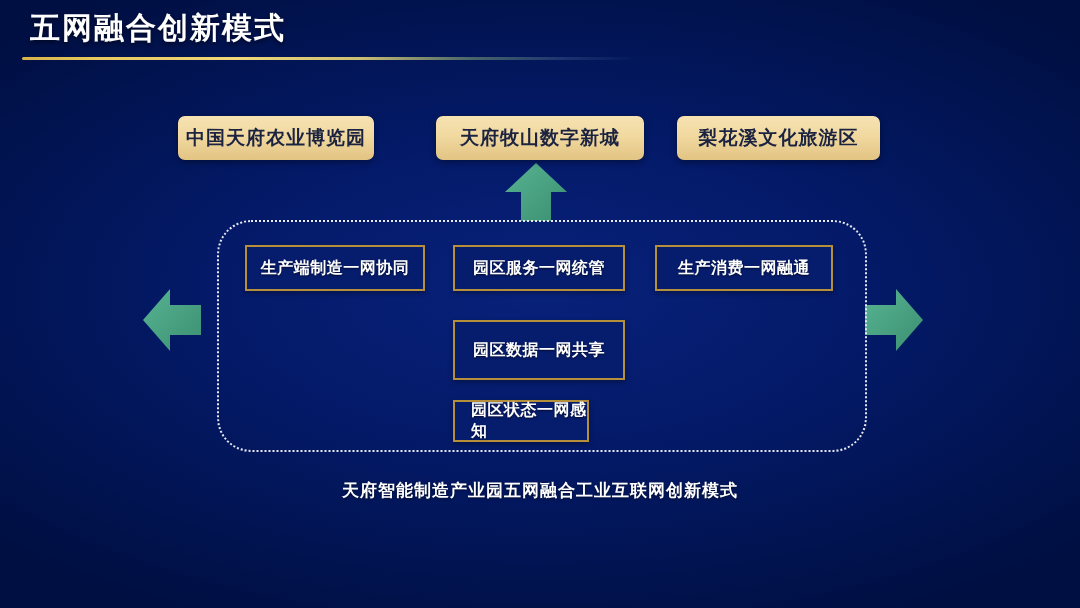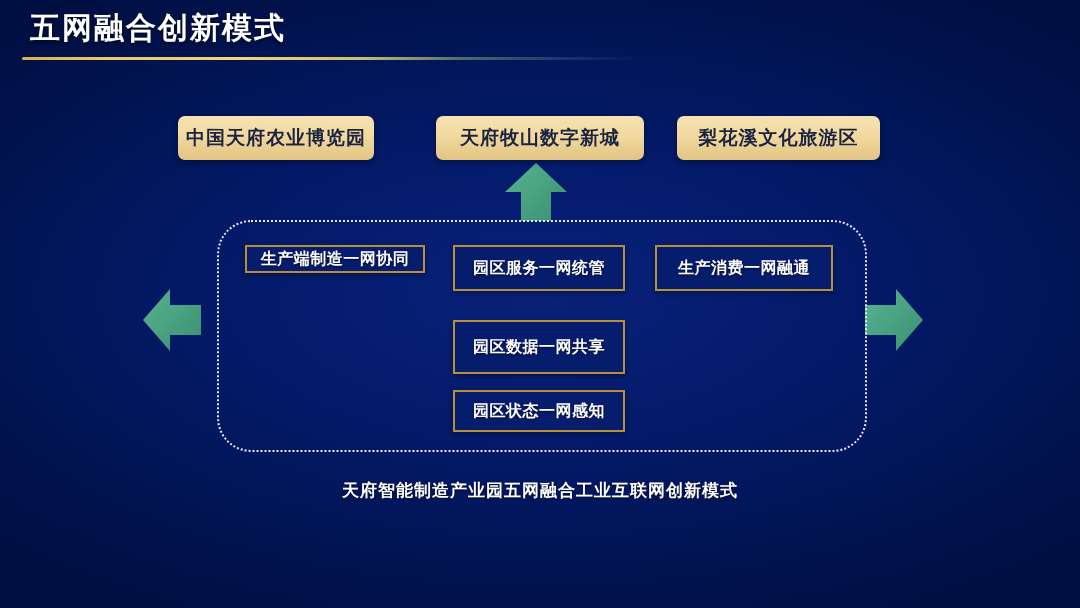--- a/index.html
+++ b/index.html
@@ -75,25 +75,25 @@
     color:#ffffff;
     font-size:16px;
     font-weight:bold;
     letter-spacing:.5px;
     display:flex;
     align-items:center;
     justify-content:center;
     text-shadow:0 1px 2px rgba(0,0,0,.6);
     box-shadow:0 2px 5px rgba(0,0,0,.35);
   }
-  #box-mfg      { left:245px; top:245px; width:180px; height:28px; }
+  #box-mfg      { left:245px; top:245px; width:180px; height:46px; }
   #box-service  { left:453px; top:245px; width:172px; height:46px; }
   #box-consume  { left:655px; top:245px; width:178px; height:46px; }
-  #box-data     { left:453px; top:320px; width:172px; height:54px; }
-  #box-state    { left:453px; top:390px; width:172px; height:42px; }
+  #box-data     { left:453px; top:320px; width:172px; height:60px; }
+  #box-state    { left:453px; top:400px; width:136px; height:42px;padding-left:16px; }
 
   
   .tan-box {
     position:absolute;
     height:44px;
     border-radius:7px;
     background:linear-gradient(to bottom,#f6e3b2 0%,#f1d9a0 45%,#e2c483 100%);
     color:#1b2340;
     font-size:19px;
     font-weight:bold;

